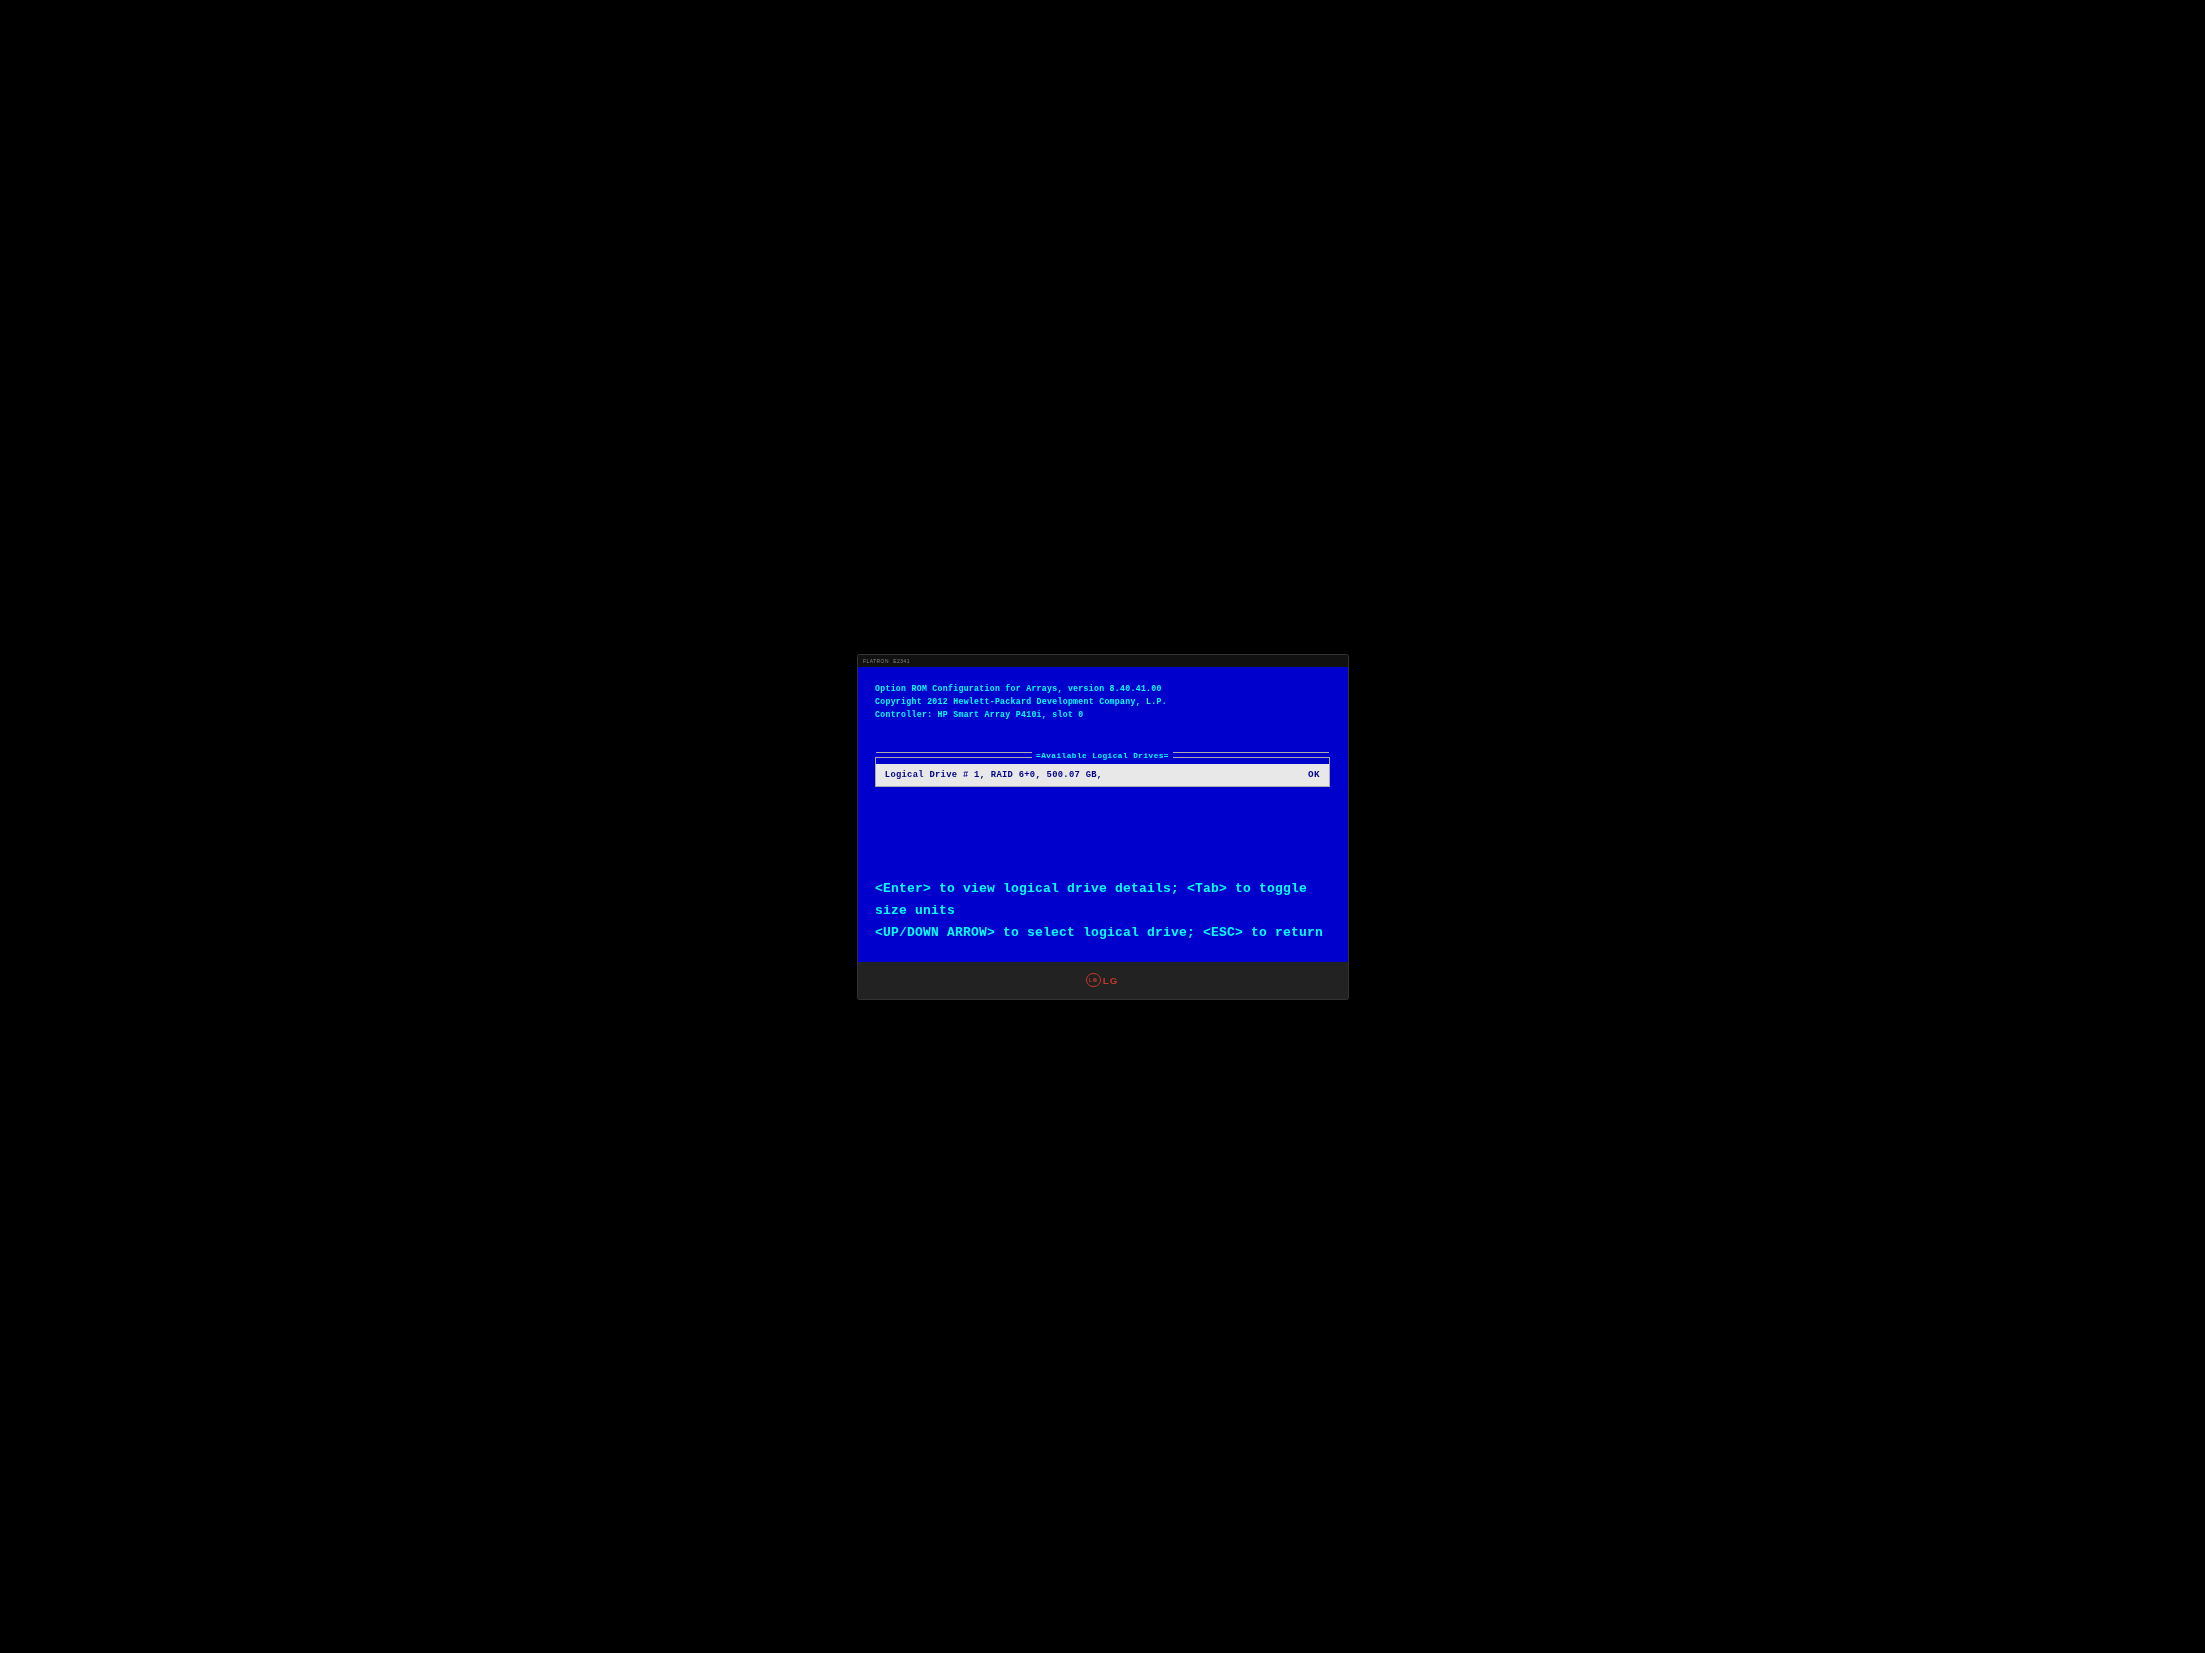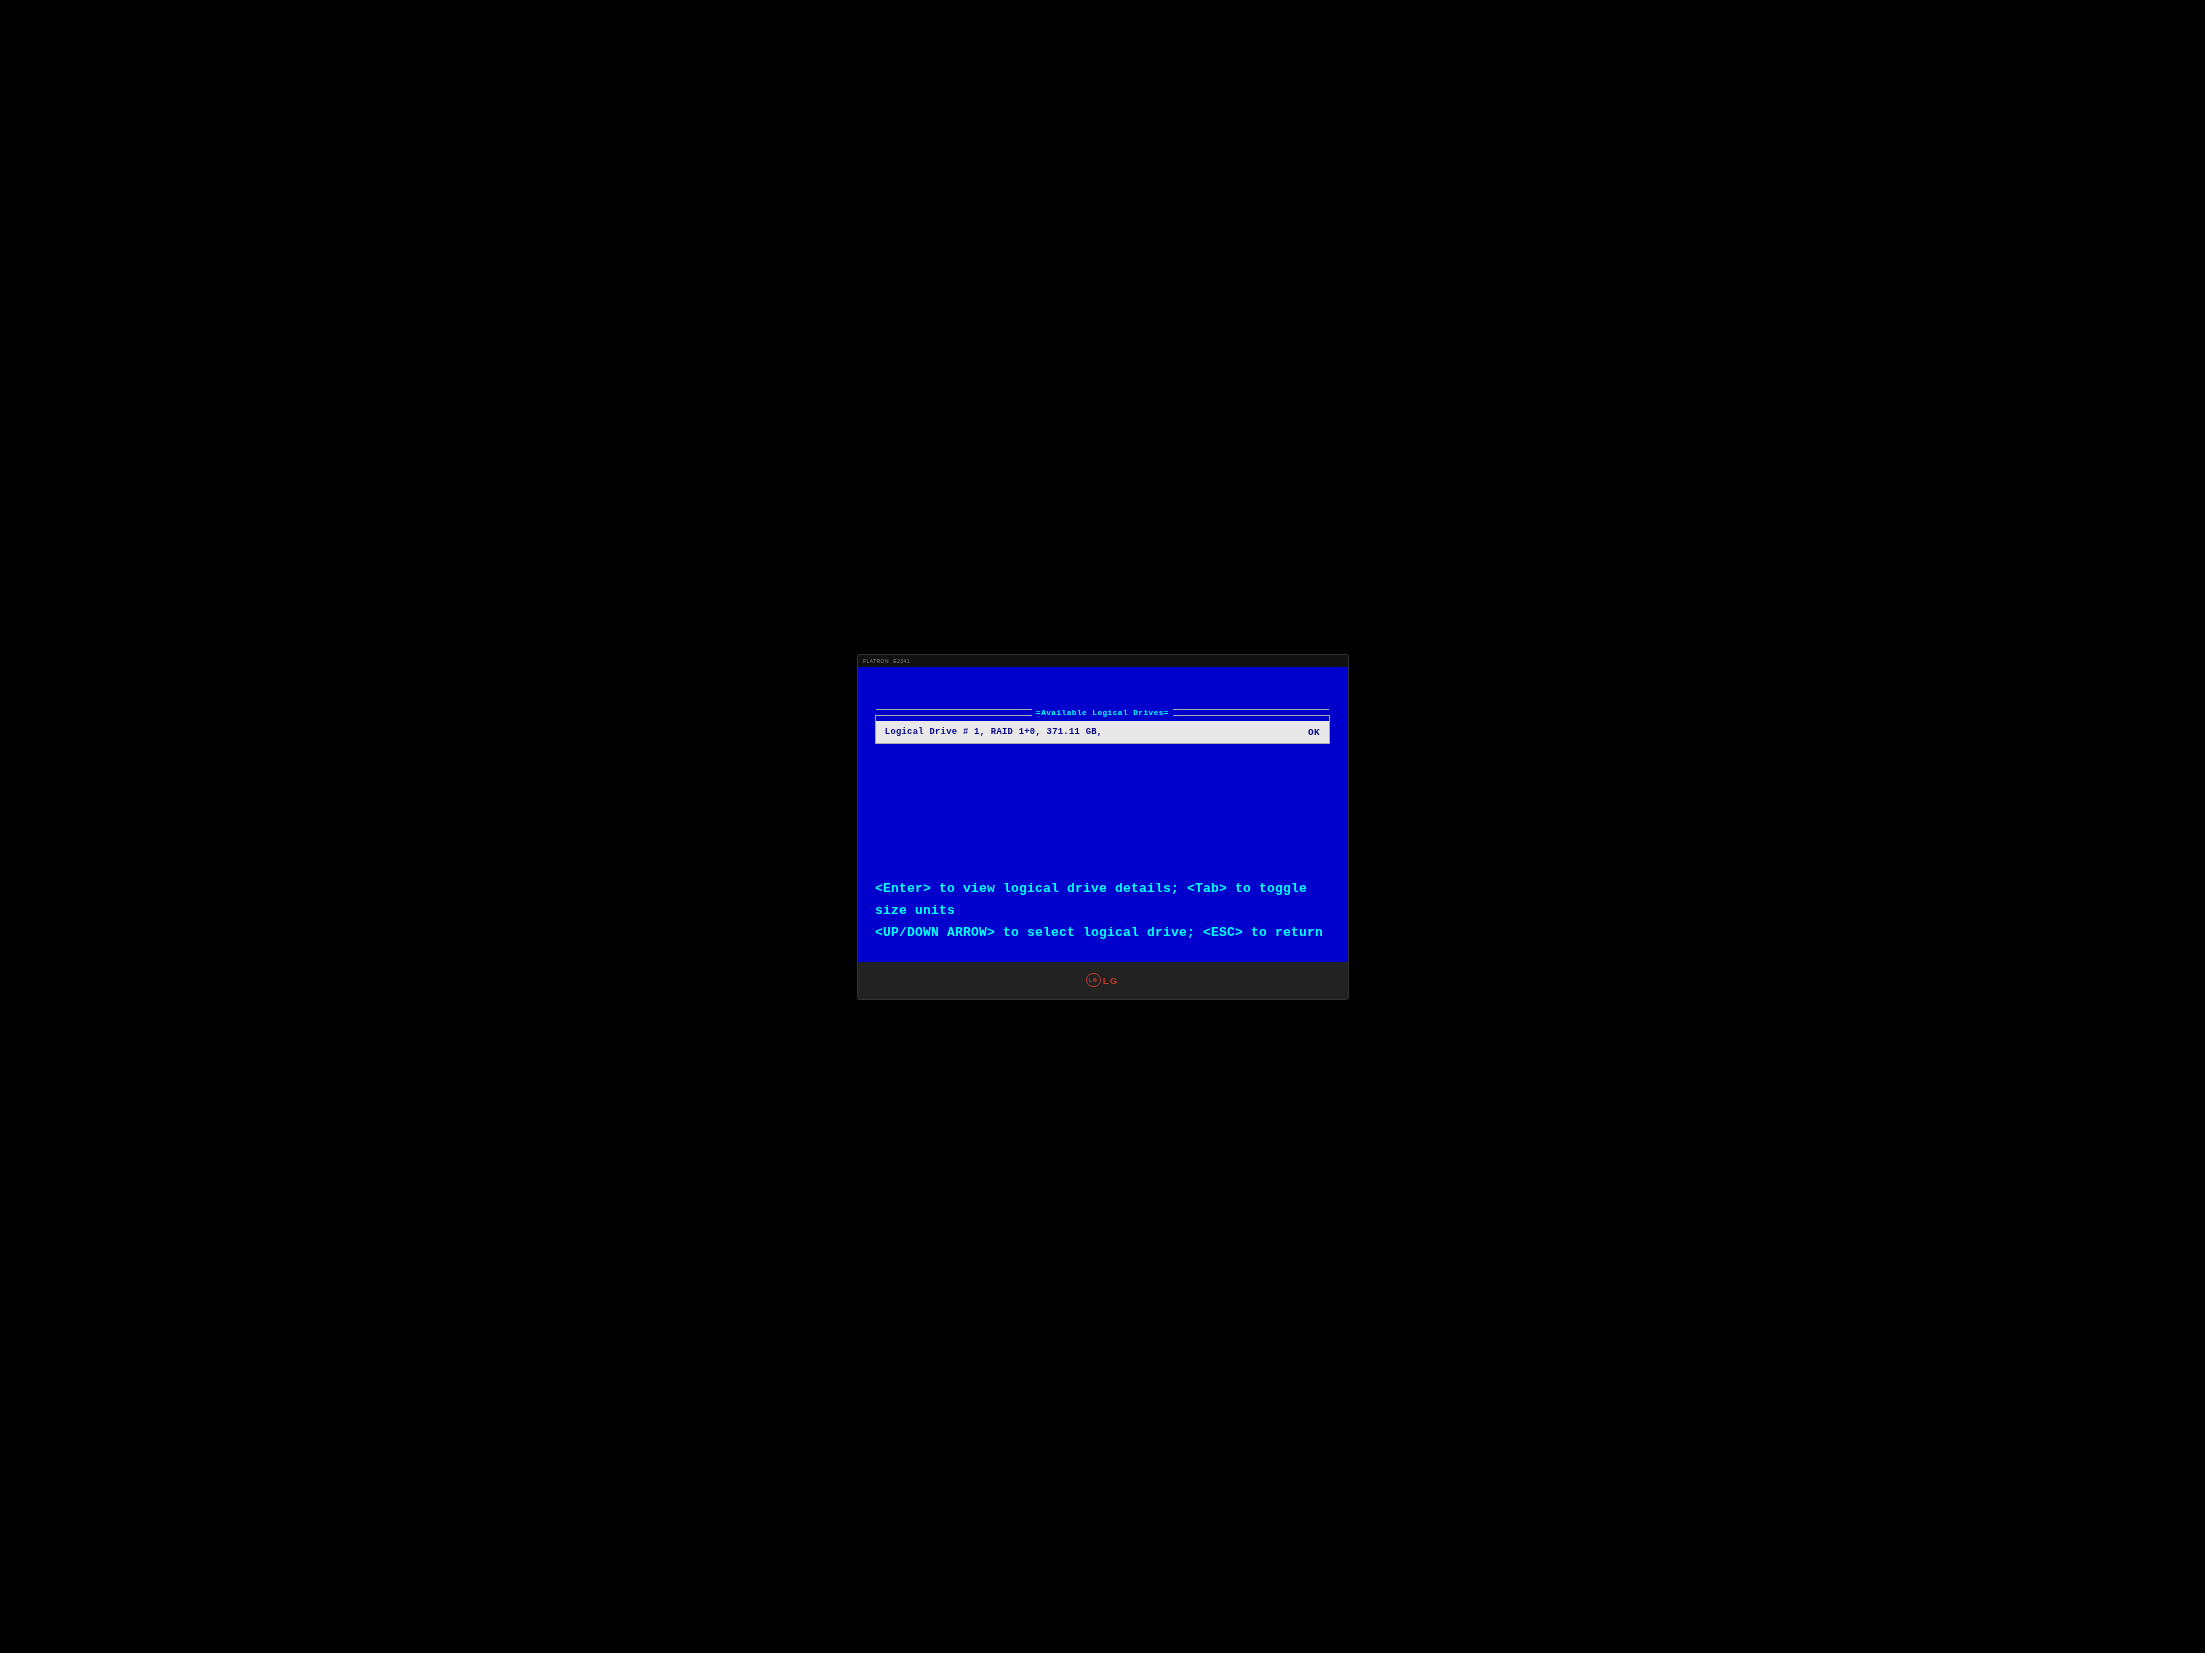--- a/index.html
+++ b/index.html
@@ -193,32 +193,37 @@
 <div class="monitor-frame">
   <div class="monitor-top-bar">
     <span class="monitor-brand">
       <span>FLATRON</span>
       <span style="margin-left:2.2px;">E2341</span>
     </span>
   </div>
 
   <div class="screen">
 
+    <div class="header-text">
+      <span class="header-line">Option ROM Configuration for Arrays, version  8.40.41.00</span>
+      <span class="header-line">Copyright 2012 Hewlett-Packard Development Company, L.P.</span>
+      <span class="header-line">Controller: HP Smart Array P410i, slot 0</span>
+    </div>
 
     <div class="spacer"></div>
 
     <div class="dialog-box">
       <div class="dialog-title-bar">
         <div class="dialog-title-line"></div>
         <span class="dialog-title-text">=Available Logical Drives=</span>
         <div class="dialog-title-line"></div>
       </div>
 
       <div class="dialog-content">
-        <span class="drive-info">Logical Drive # 1, RAID 1+0, 371.11 GB,</span>
+        <span class="drive-info">Logical Drive # 1, RAID 6+0, 500.07 GB,</span>
         <span class="ok-label">OK</span>
       </div>
     </div>
 
     <div class="spacer2"></div>
 
     <div class="footer-text">
       <div>&lt;Enter&gt; to view logical drive details; &lt;Tab&gt; to toggle size units</div>
       <div>&lt;UP/DOWN ARROW&gt; to select logical drive; &lt;ESC&gt; to return</div>
     </div>

